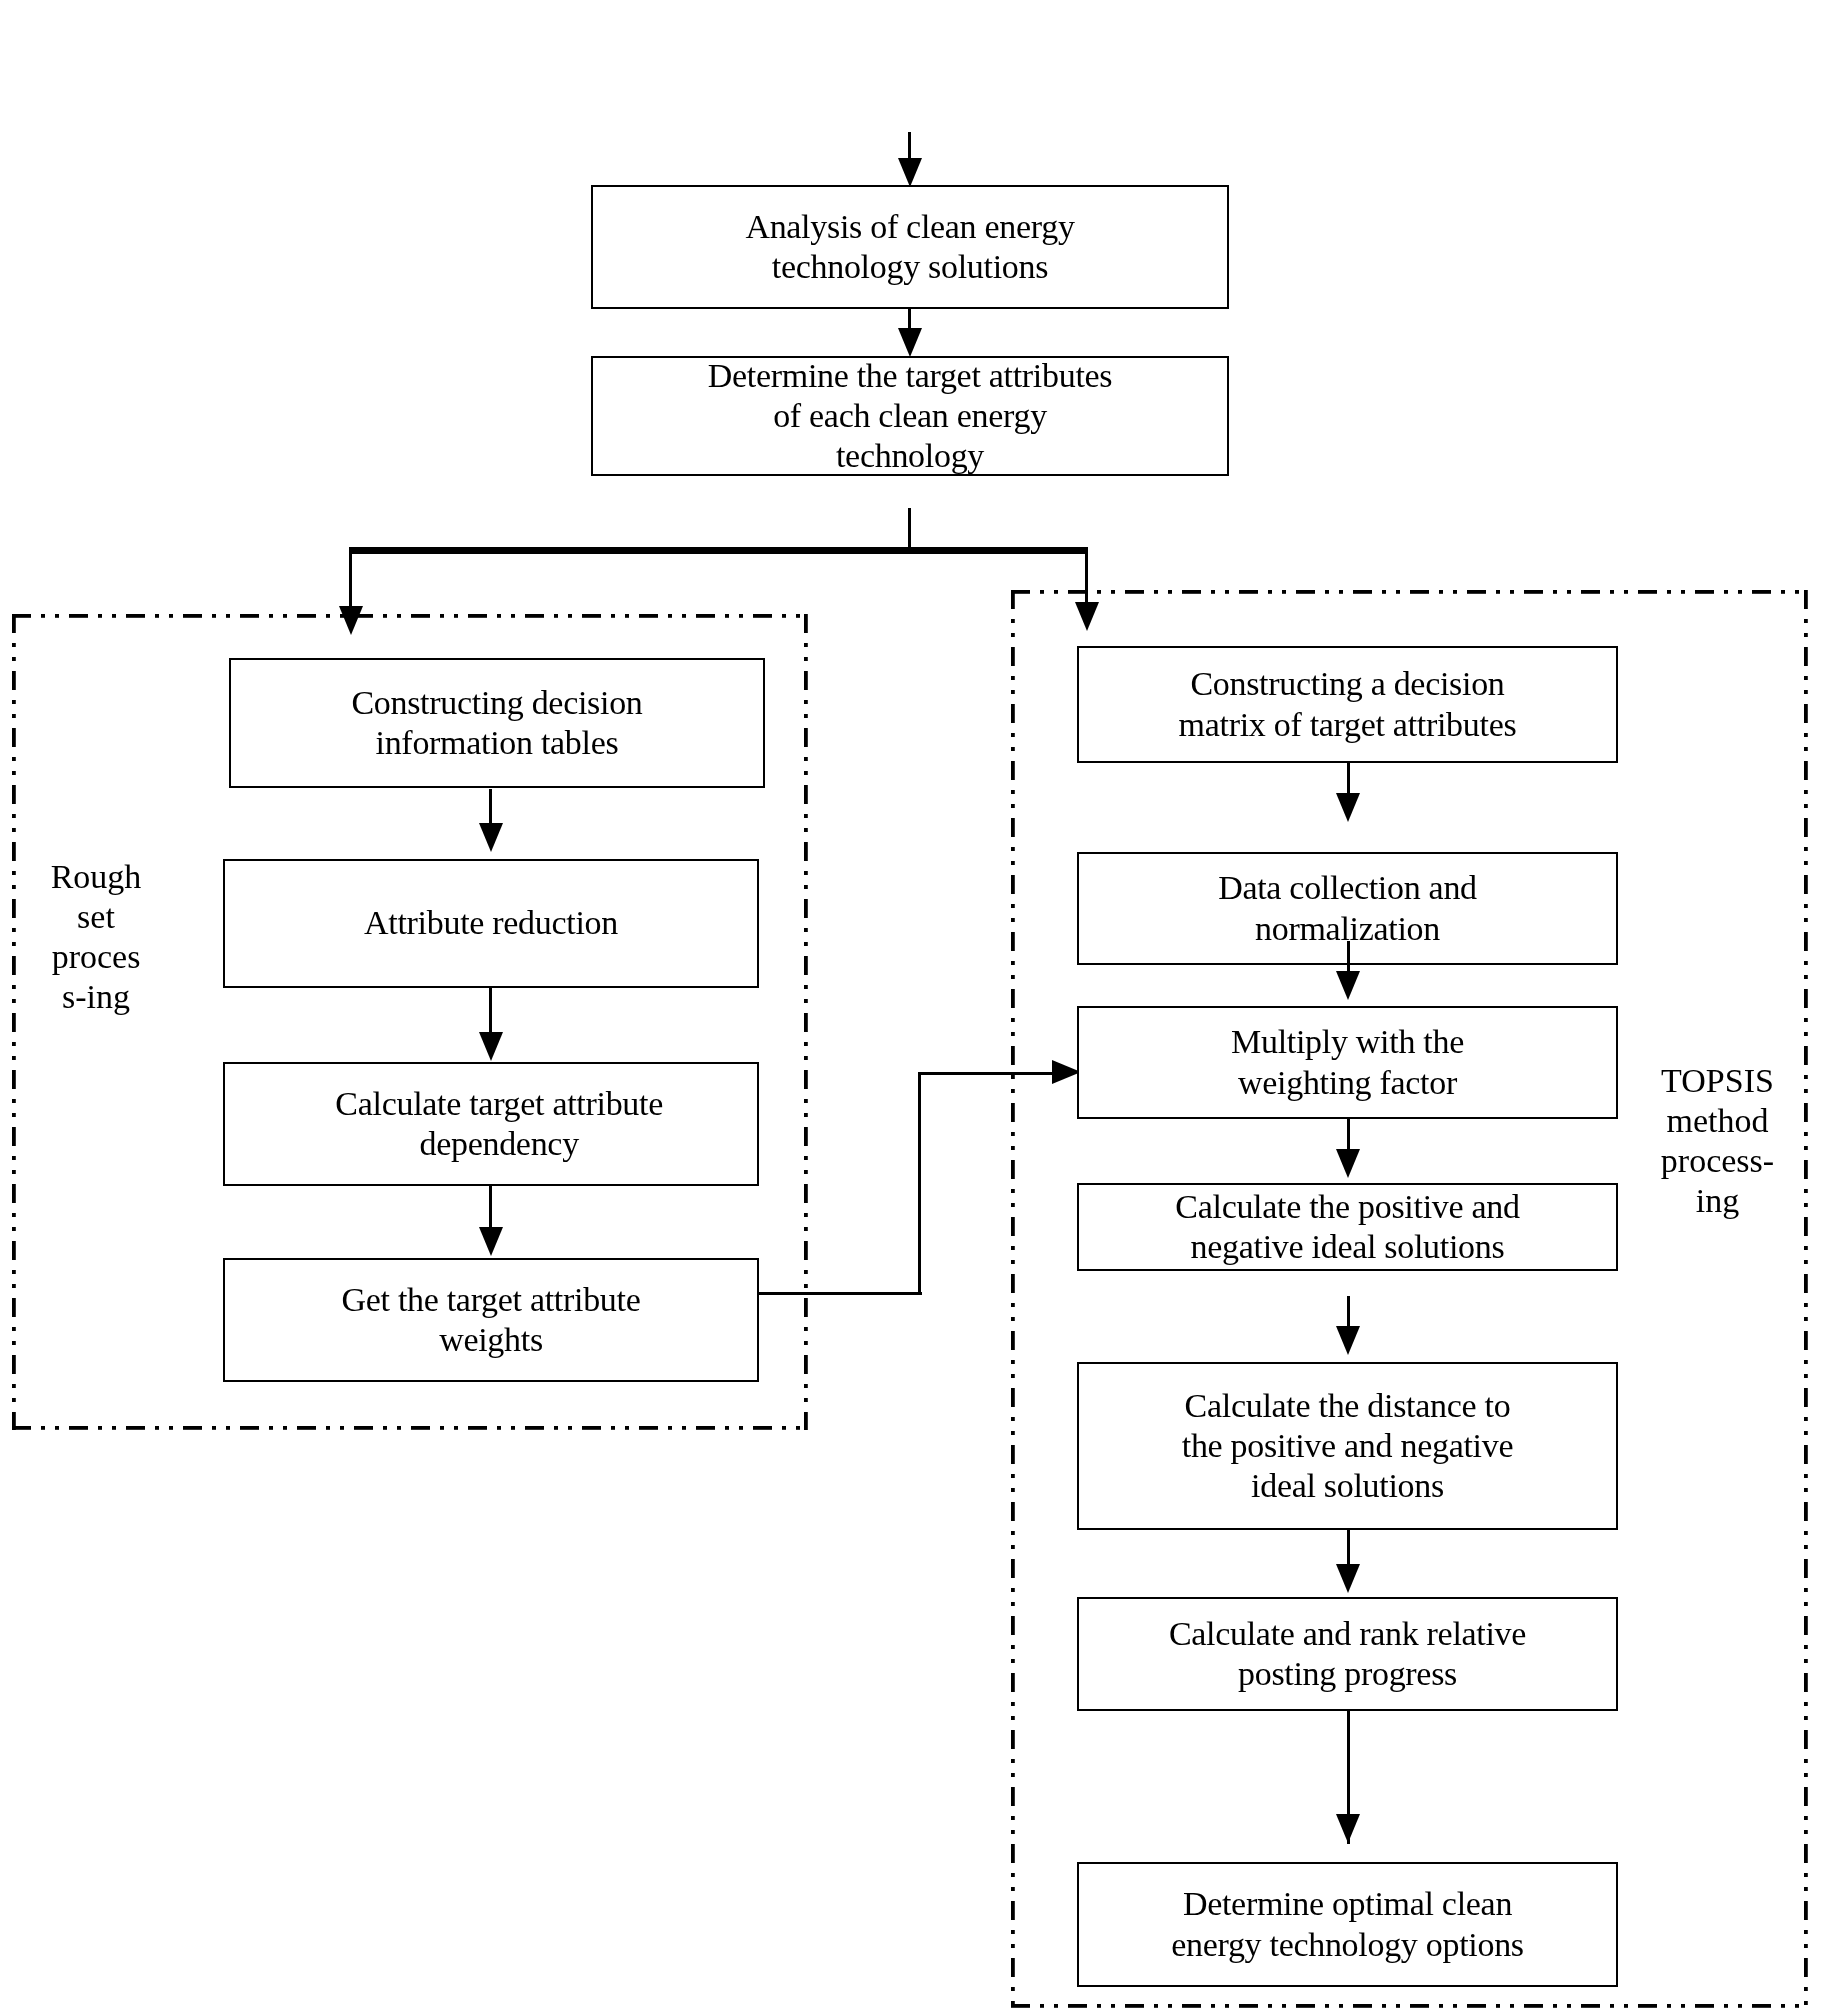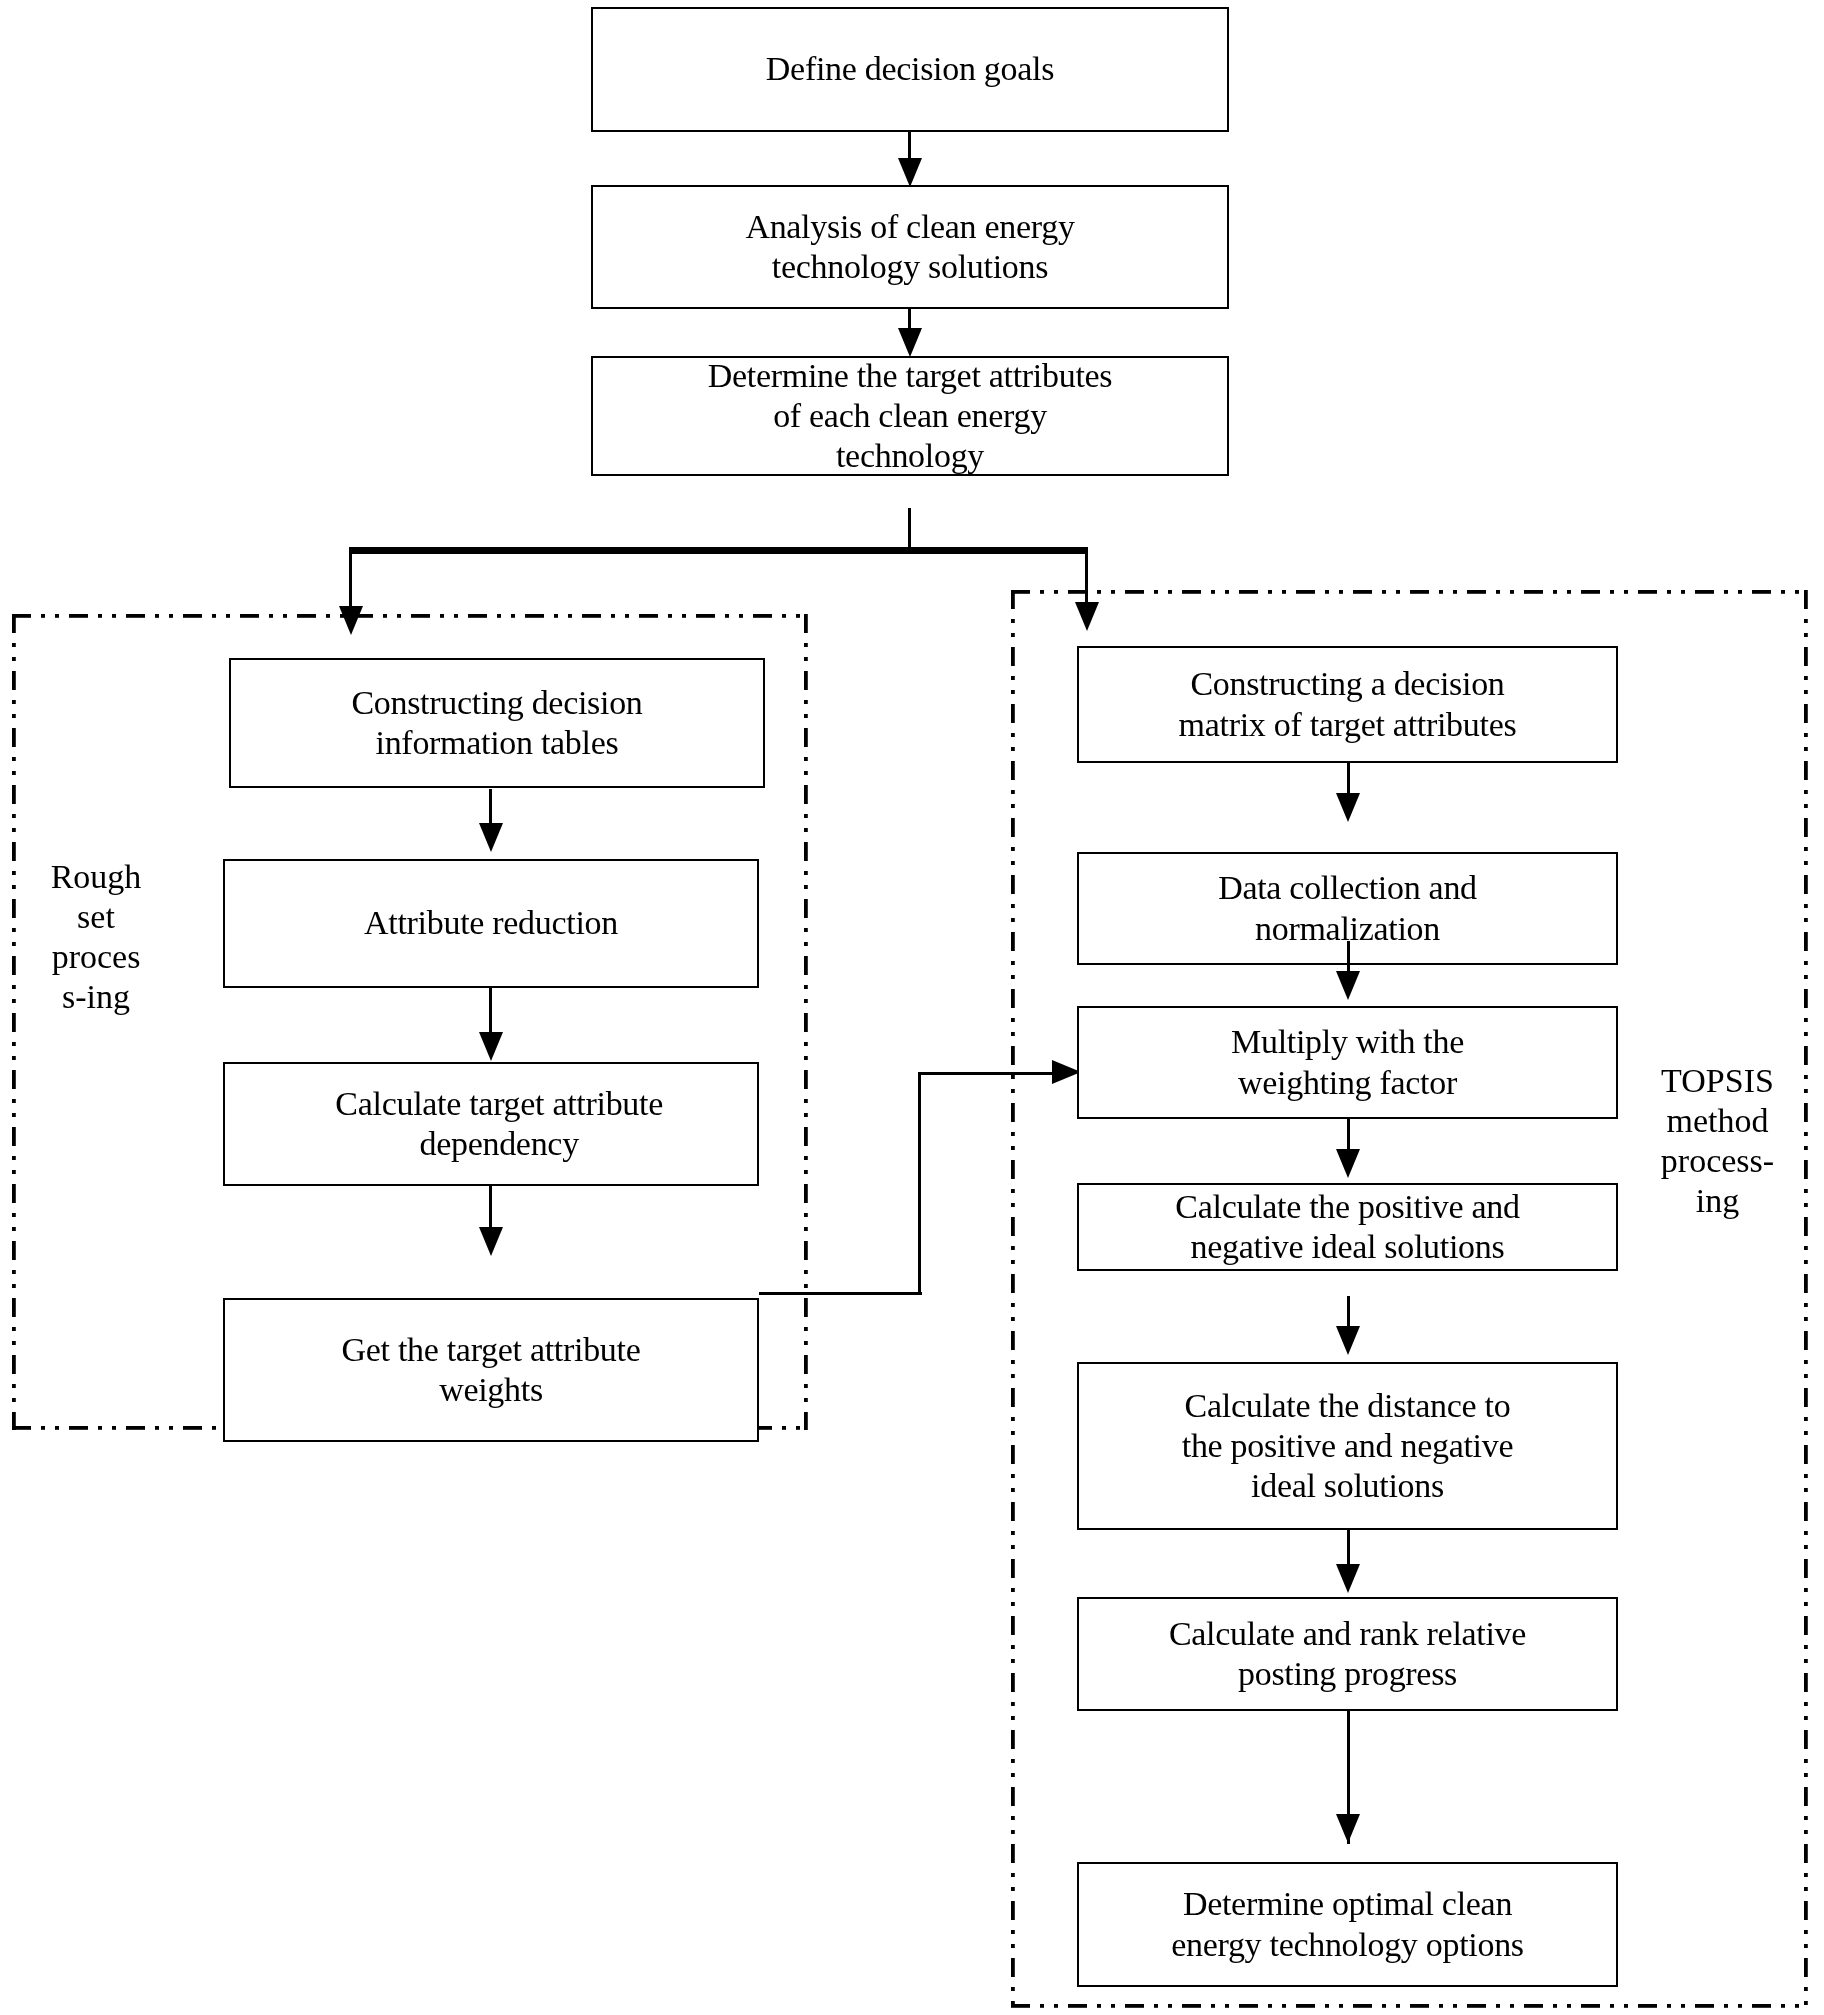--- a/index.html
+++ b/index.html
@@ -69,21 +69,20 @@
     border-top:12px solid transparent;
     border-bottom:12px solid transparent;
     border-left:29px solid #000000;
   }
 </style>
 </head>
 <body>
 
 <div id="stage">
 
-  <div class="box" style="left:591px;top:6.6px;width:638px;height:125px;">Define decision goals</div>
 
   <div class="vline" style="left:908px;top:132px;height:30px;"></div>
   <div class="arrow-down" style="left:898px;top:158px;"></div>
 
   <div class="box" style="left:591px;top:185px;width:638px;height:124px;">Analysis of clean energy
 technology solutions</div>
 
   <div class="vline" style="left:908px;top:309px;height:22px;"></div>
   <div class="arrow-down" style="left:898px;top:328px;"></div>
 
@@ -115,21 +114,21 @@
 
   <div class="vline" style="left:489px;top:988px;height:47px;"></div>
   <div class="arrow-down" style="left:479px;top:1032px;"></div>
 
   <div class="box" style="left:223px;top:1062px;width:536px;height:124px;padding-left:24px;">Calculate target attribute
 dependency</div>
 
   <div class="vline" style="left:489px;top:1186px;height:44px;"></div>
   <div class="arrow-down" style="left:479px;top:1227px;"></div>
 
-  <div class="box" style="left:223px;top:1258px;width:536px;height:144px;margin-top:40px;">Get the target attribute
+  <div class="box" style="left:223px;top:1258px;width:536px;height:124px;">Get the target attribute
 weights</div>
 
   <div class="hline" style="left:759px;top:1292px;width:163px;"></div>
   <div class="vline" style="left:918px;top:1072px;height:223px;"></div>
   <div class="hline" style="left:918px;top:1072px;width:137px;"></div>
   <div class="arrow-right" style="left:1052px;top:1060px;"></div>
 
   <div class="panel" style="left:1011px;top:590px;width:797px;height:1418px;"></div>
 
   <div class="group-label" style="left:1635px;top:1061px;width:165px;">TOPSIS

